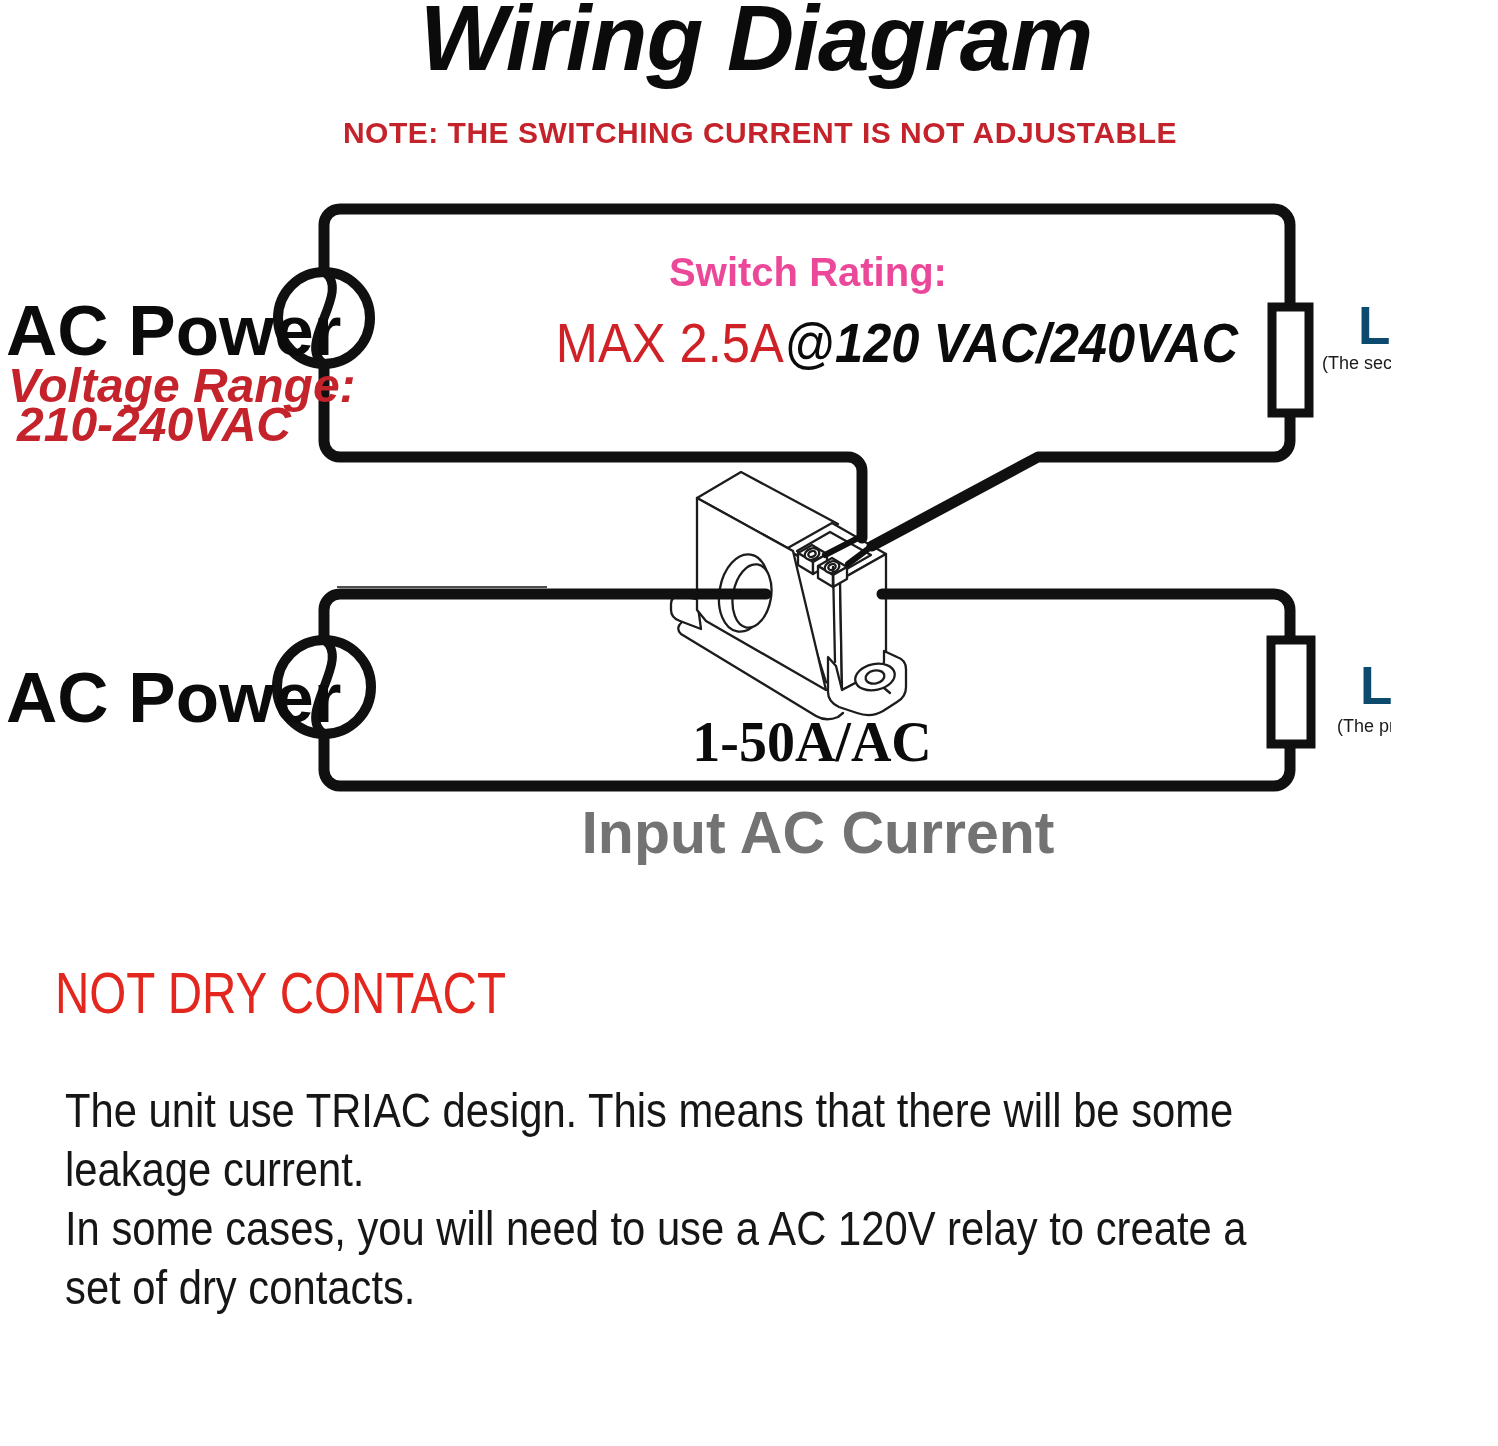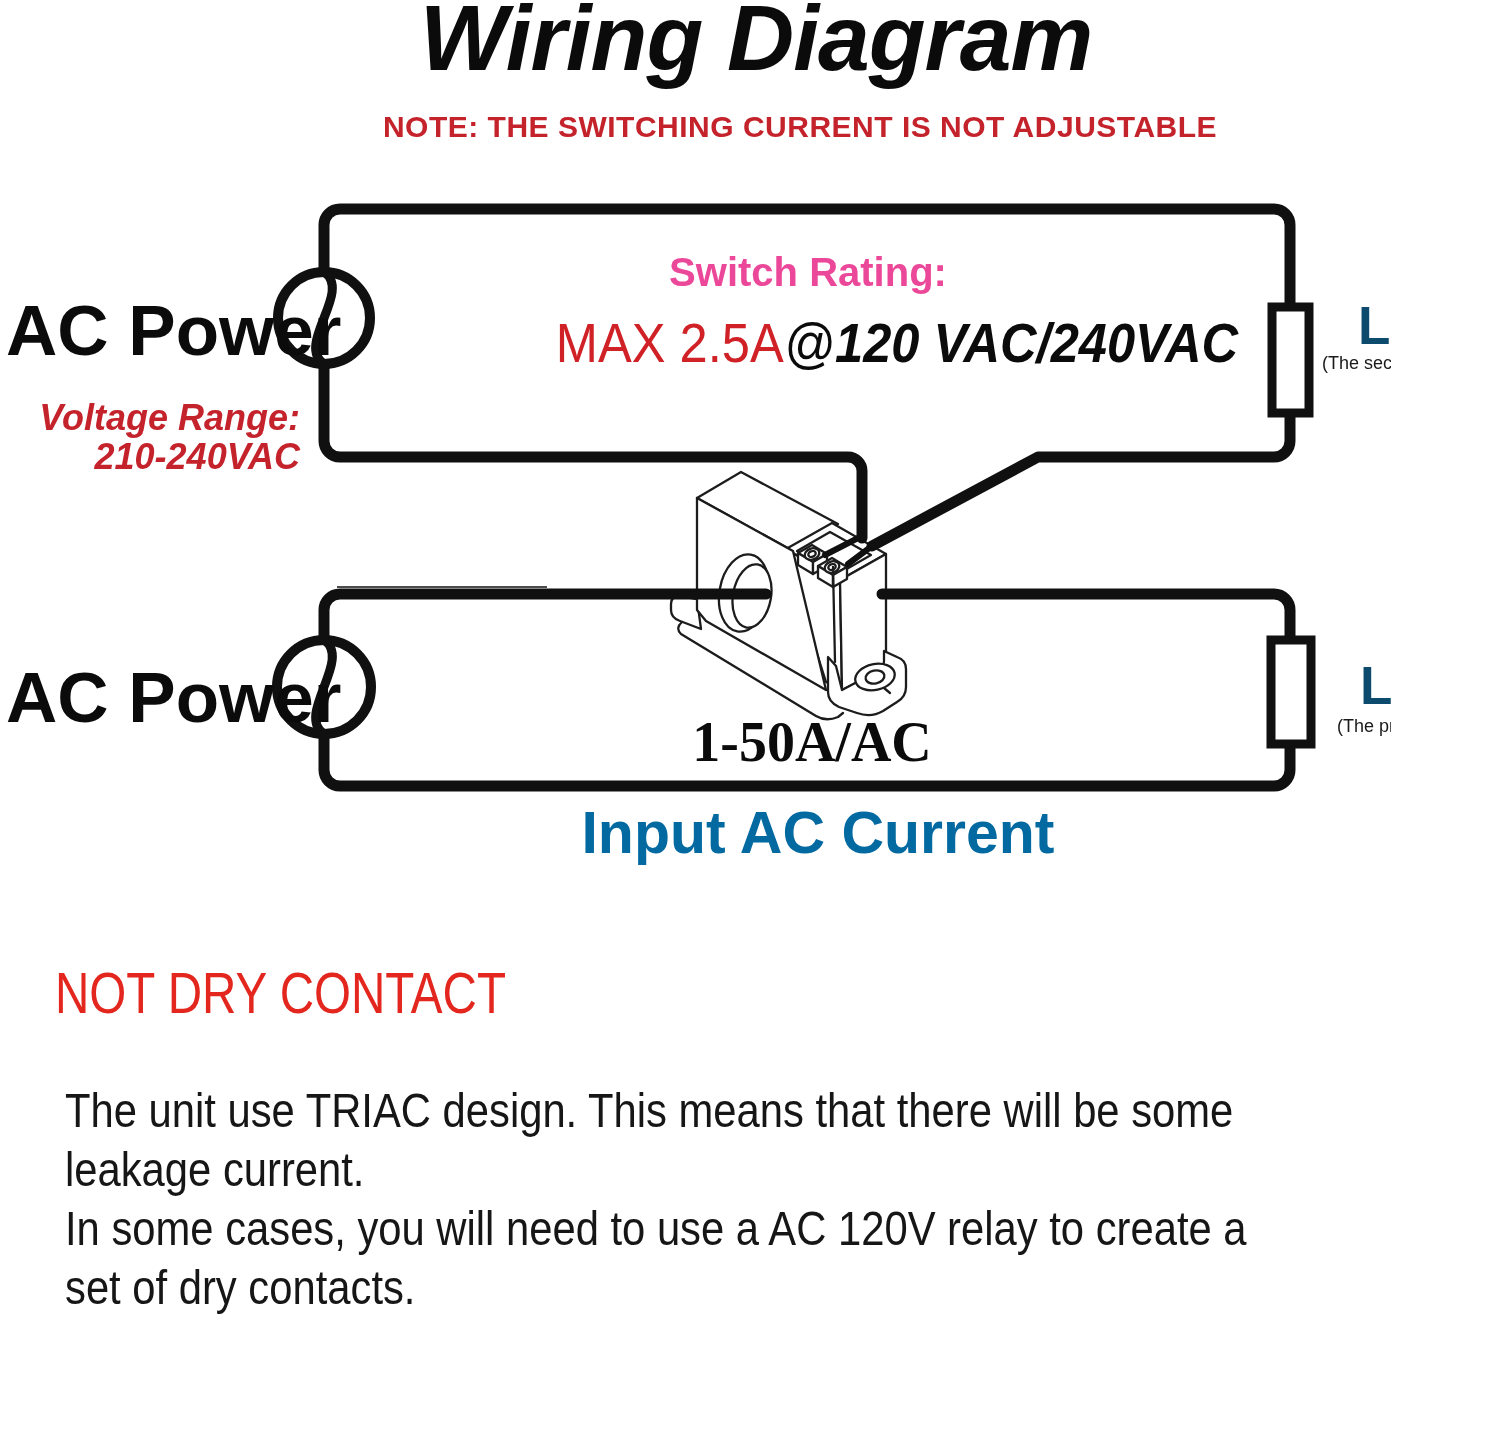--- a/index.html
+++ b/index.html
@@ -9,30 +9,30 @@
     --warning_red:#e3271e;
   }
   html,body{margin:0;padding:0;background:#fff;}
   body{font-family:"Liberation Sans", sans-serif;color:#111;}
   .stage{position:relative;width:1391px;height:1446px;background:#ffffff;overflow:hidden;}
   .abs{position:absolute;white-space:nowrap;}
   .ctr{transform:translateX(-50%);}
   .title{font-size:93px;font-weight:bold;font-style:italic;color:#0b0b0b;letter-spacing:-1px;line-height:1;}
   .note{font-size:30px;font-weight:bold;color:var(--note_red);letter-spacing:.5px;line-height:1;}
   .srcLabel{font-size:71px;font-weight:bold;color:#0b0b0b;line-height:1;}
-  .vrange{font-size:36px;font-weight:bold;font-style:italic;color:var(--note_red);line-height:39px;text-align:right;width:292px;margin-top:32px;}
+  .vrange{font-size:48px;font-weight:bold;font-style:italic;color:var(--note_red);line-height:39px;text-align:center;width:292px;}
   .swHead{font-size:40px;font-weight:bold;color:#ec4899;line-height:1;}
   .rating{font-size:55px;line-height:1;transform:translateX(-50%) scaleX(.92);}
   .rating .max{color:var(--rating_red);font-weight:400;}
   .rating .at{color:#0b0b0b;font-style:italic;font-weight:400;}
   .rating .volts{color:#0b0b0b;font-weight:bold;font-style:italic;}
   .loadLabel{font-size:53px;font-weight:bold;color:#0c4a6e;line-height:1;}
   .loadSub{font-size:18px;color:#1a1a1a;line-height:1;}
   .bigMid{font-size:56px;font-weight:bold;color:#0b0b0b;line-height:1;font-family:Liberation Serif, serif;}
-  .inputLbl{font-size:59px;font-weight:bold;color:#0369a1;line-height:1;}
+  .inputLbl{font-size:59px;font-weight:bold;color:#737373;line-height:1;}
   .notdry{font-size:58px;color:var(--warning_red);line-height:1;transform:scaleX(.82);transform-origin:0 0;}
   .para{font-size:48px;color:#161616;line-height:59px;transform:scaleX(.87);transform-origin:0 0;}
   svg.diagram{position:absolute;left:0;top:0;}
   .ln{stroke:var(--line_black);fill:none;}
   .w11{stroke-width:11;stroke-linecap:round;stroke-linejoin:round;}
   .w10{stroke-width:10;}
   .w9{stroke-width:9;}
   .w6{stroke-width:6;stroke-linecap:round;}
   .w2{stroke-width:1.6;}
   .art{stroke:#1c1c1c;stroke-width:2.3;fill:#ffffff;stroke-linejoin:round;stroke-linecap:round;}
@@ -111,21 +111,21 @@
       <path class="ln w11" d="M 882,594 L 1274,594 A 16 16 0 0 1 1290,610 L 1290,640"></path>
       <path class="ln w11" d="M 324,734 L 324,770 A 16 16 0 0 0 340,786 L 1274,786 A 16 16 0 0 0 1290,770 L 1290,744"></path>
       <circle class="ln w10 whitefill" cx="324" cy="687" r="47"></circle>
       <path class="ln w9" d="M 324,640 C 353,659 295,715 324,734"></path>
       <rect class="ln w9 whitefill" x="1271" y="640" width="40" height="104"></rect>
     </g>
   </svg>
 
   <div class="abs title ctr" style="left:756px;top:-8px;">Wiring Diagram</div>
 
-  <div class="abs note ctr" style="left:760px;top:112px;margin-left:40px;">NOTE: THE SWITCHING CURRENT IS NOT ADJUSTABLE</div>
+  <div class="abs note ctr" style="left:760px;top:118px;">NOTE: THE SWITCHING CURRENT IS NOT ADJUSTABLE</div>
 
   <div class="abs srcLabel" style="left:6px;top:295px;">AC Power</div>
 
   <div class="abs vrange" style="left:8px;top:366px;">
     <div>Voltage Range:</div>
     <div>210-240VAC</div>
   </div>
 
   <div class="abs swHead ctr" style="left:808px;top:252px;">Switch Rating:</div>
 

